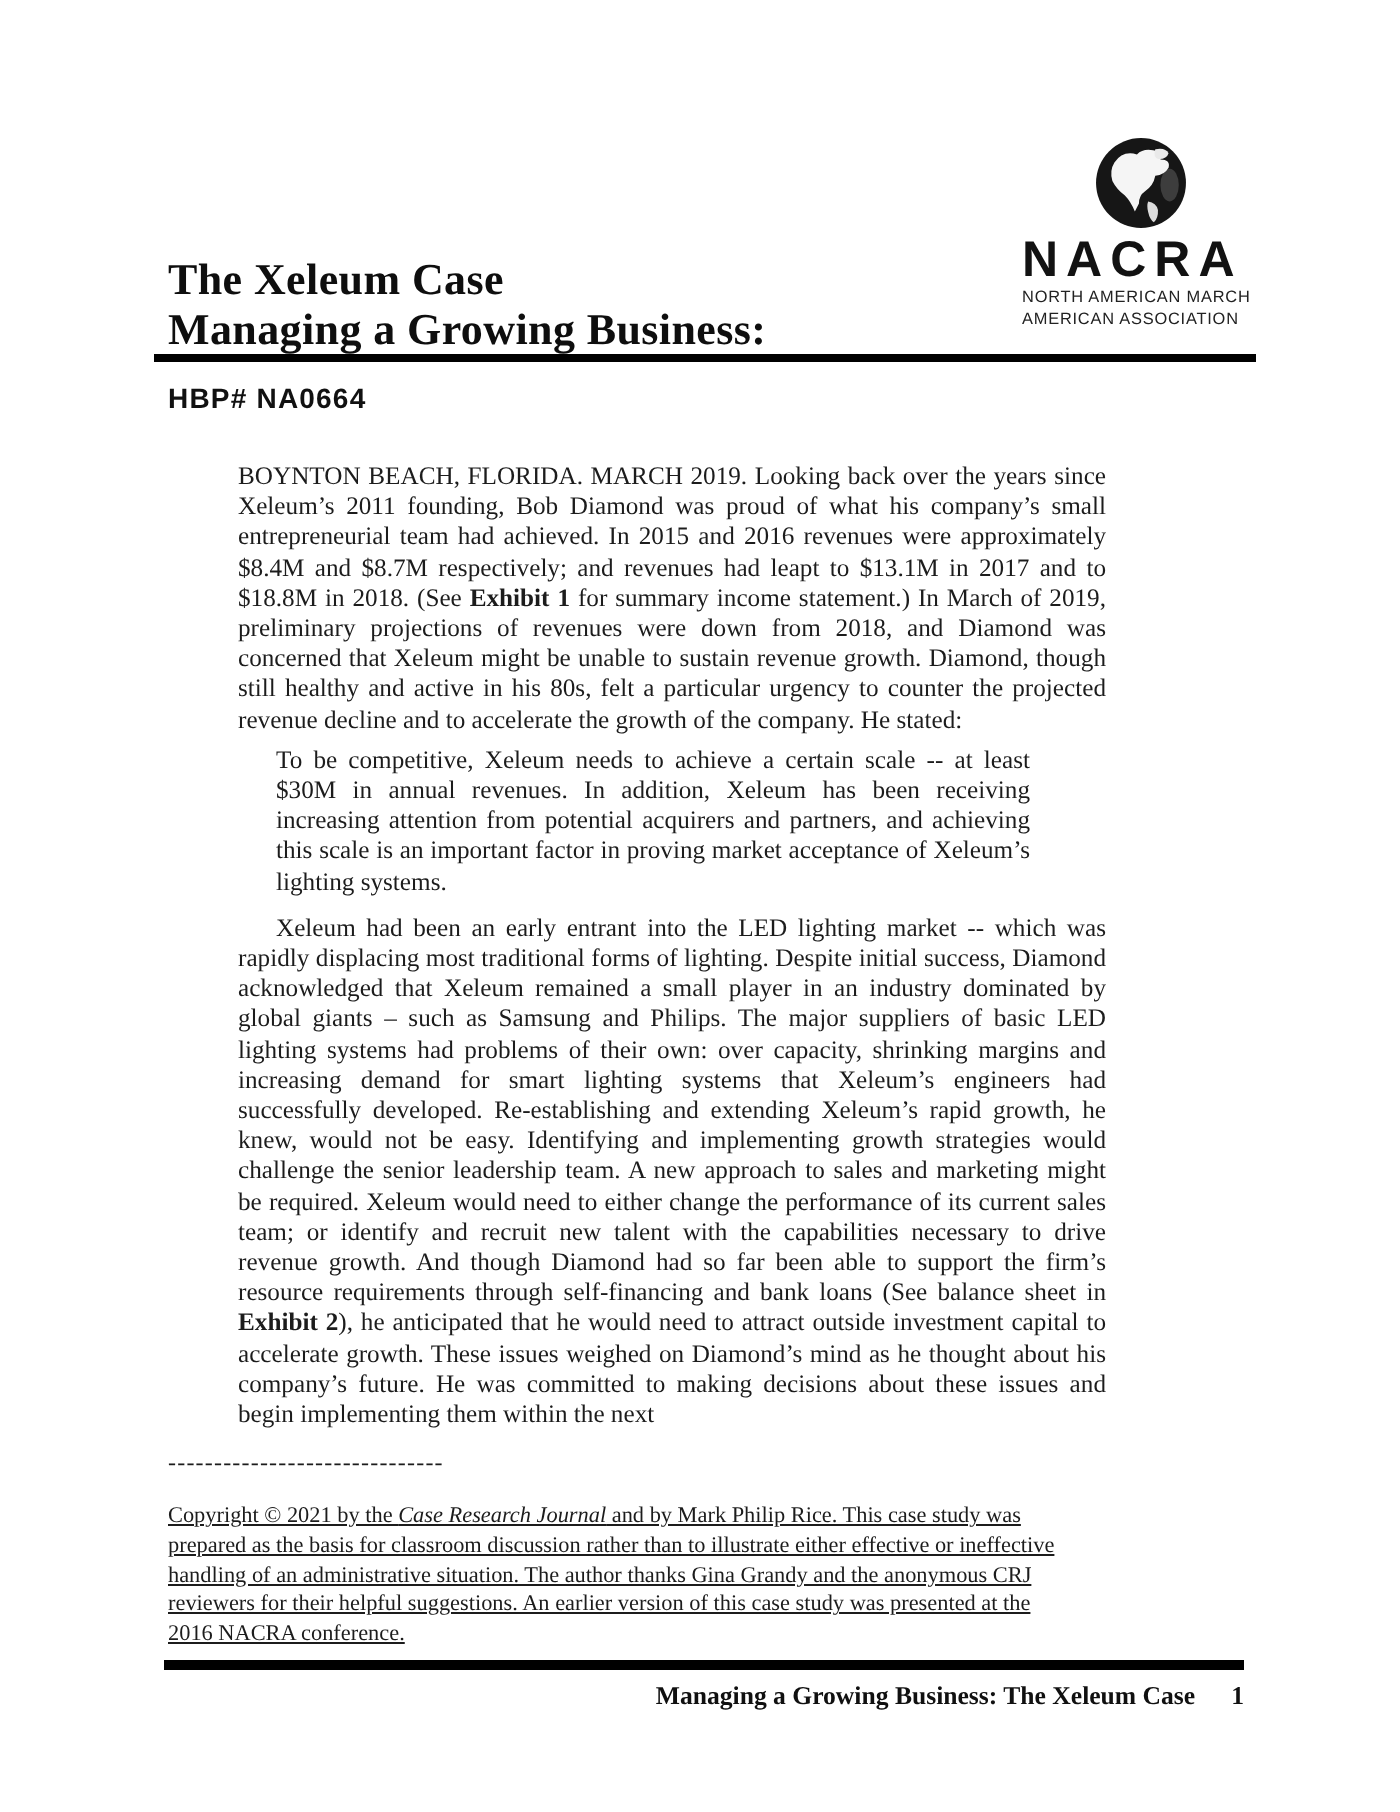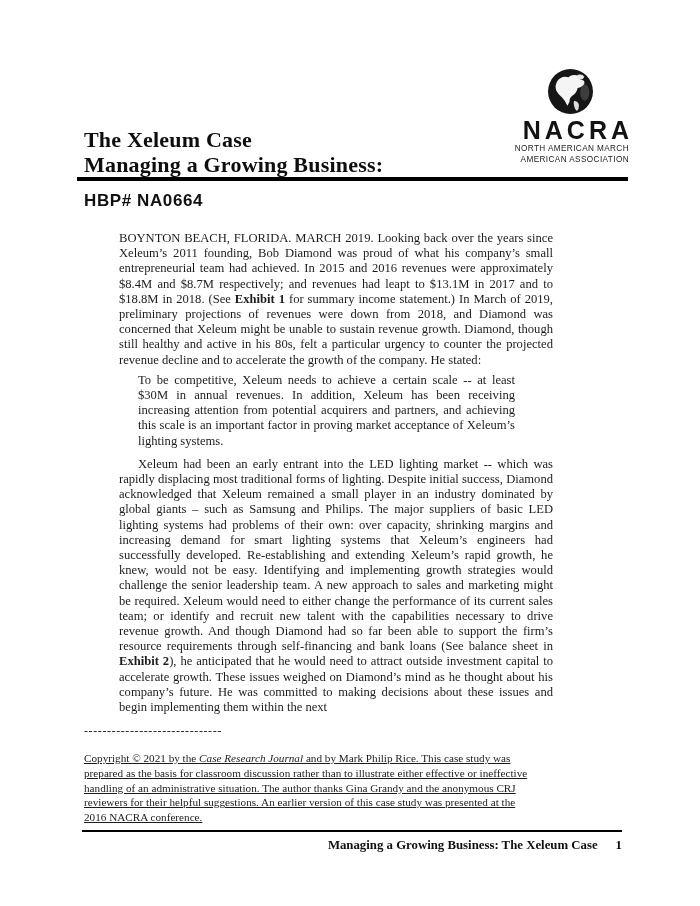--- a/index.html
+++ b/index.html
@@ -7,21 +7,21 @@
   body {
     width: 700px; height: 906px;
     background: #ffffff;
     font-family: "Liberation Serif", serif;
     color: #1c1c1c;
     overflow: hidden;
   }
   .page { position: relative; width: 700px; height: 906px; background: #fff; }
 
   
-  .logo { position: absolute; top: 68px; left: 511px; width: 118px; text-align: right; }
+  .logo { position: absolute; top: 68px; left: 511px; width: 118px; text-align: left; }
   .logo svg { width: 47px; height: 47px; display: block; margin: 0 auto 3px auto; }
   .logo-name {
     font-family: "Liberation Sans", sans-serif;
     font-weight: bold; font-size: 25px; line-height: 25px;
     letter-spacing: 4px; margin-right: -4px; color: #121212;
   }
   .logo-sub {
     font-family: "Liberation Sans", sans-serif;
     font-size: 8.2px; line-height: 10px; letter-spacing: 0.4px; color: #222;
     margin-top: 1px;
@@ -36,21 +36,21 @@
   .title span { display: block; }
   .header-rule { position: absolute; top: 177px; left: 77px; width: 551px; height: 4px; background: #000; }
 
   .author-row {
     position: absolute; top: 187px; left: 84px; width: 537px;
     display: flex; justify-content: space-between; align-items: flex-start;
   }
   .author { font-size: 16px; font-style: italic; font-weight: bold; color: #111; }
   .hbp {
     font-family: "Liberation Sans", sans-serif; font-weight: bold;
-    font-size: 17px; letter-spacing: 0.6px; color: #111; margin-top: 4px;
+    font-size: 14px; letter-spacing: 0.6px; color: #111; margin-top: 4px;
   }
 
   
   .body-col {
     position: absolute; top: 231px; left: 84px; width: 434px;
     font-size: 12.6px; line-height: 15.2px; text-align: justify; color: #1c1c1c; margin-left: 35px;
   }
   .body-col p { margin: 0; }
   .body-col blockquote { margin: 5px 38px 8px 19px; }
   .body-col .ind { text-indent: 19px; }
@@ -60,21 +60,21 @@
   .footnote {
     position: absolute; top: 725px; left: 84px; width: 450px;
     font-size: 11.2px; line-height: 14.8px; color: #1c1c1c; text-align: left;
   }
   .dashes { font-size: 12px; line-height: 13px; letter-spacing: 0.6px; }
   .fn-text { margin-top: 13px; text-decoration: underline; }
 
   
   .footer {
     position: absolute; top: 830px; left: 82px; width: 540px;
-    border-top: 2px solid #000000; padding-top: 6px;
+    border-top: 5px solid #000000; padding-top: 6px;
     display: flex; justify-content: flex-end; align-items: baseline; gap: 18px;
     font-weight: bold; font-size: 12.8px; color: #101010;
   }
 </style>
 </head>
 <body>
 
 <div class="page">
 
   <div class="logo">

